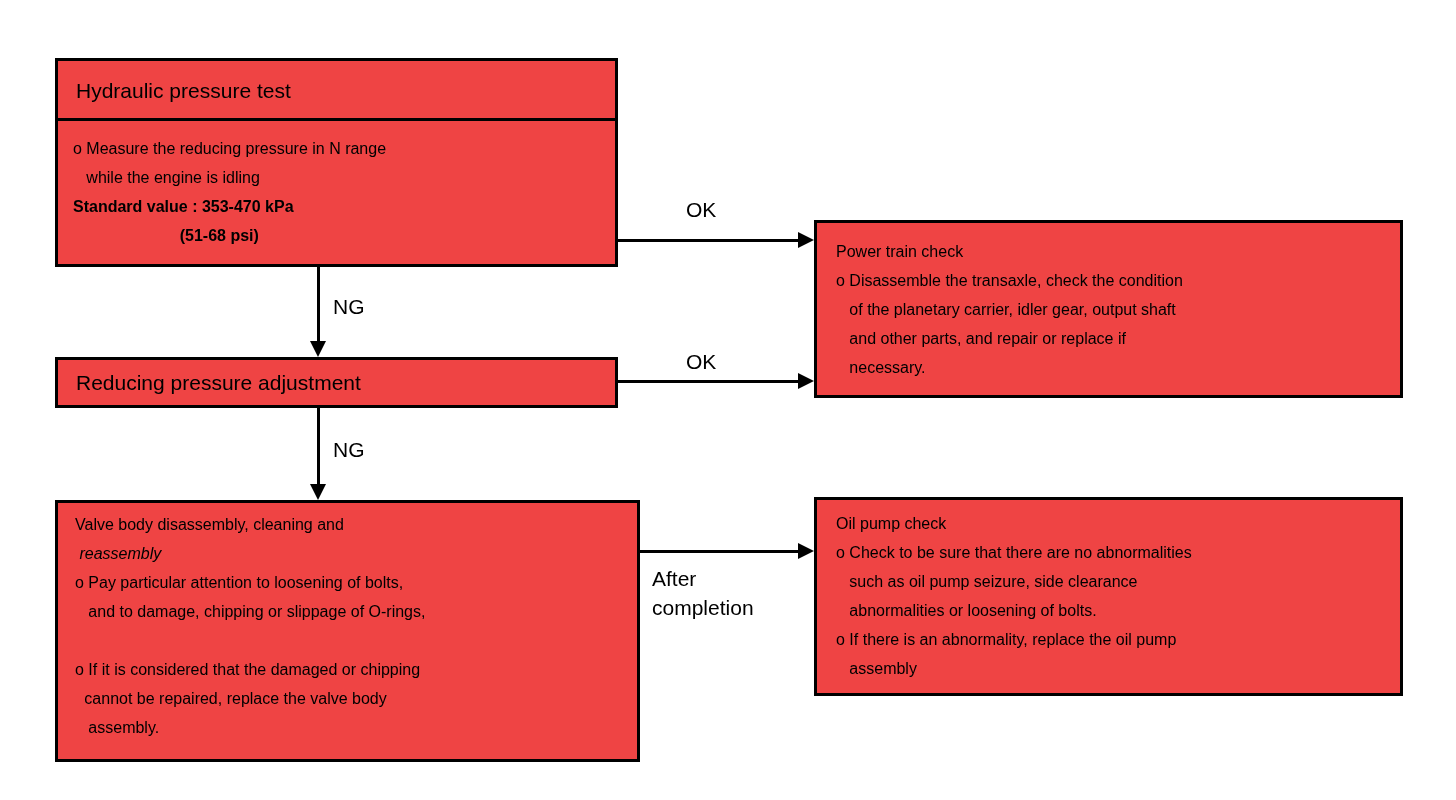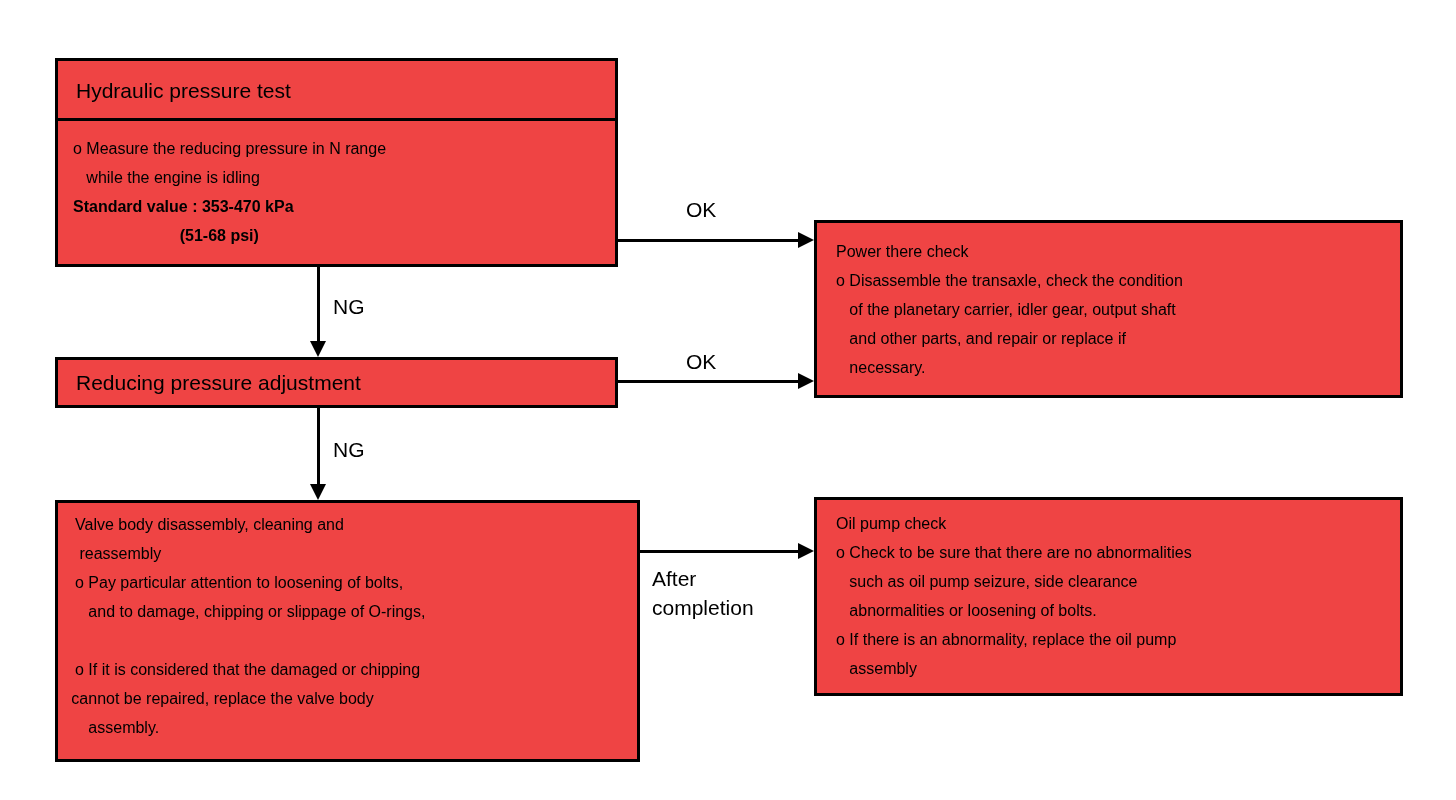--- a/index.html
+++ b/index.html
@@ -92,30 +92,30 @@
     <div class="blk bold" style="left:15px; top:131px;">Standard value : 353-470 kPa</div>
     <div class="blk bold" style="left:15px; top:160px;">                        (51-68 psi)</div>
   </div>
 
   <div class="box" style="left:55px; top:357px; width:563px; height:51px;padding-left:21px;">
     <div class="box-title" style="left:18px; top:10px;">Reducing pressure adjustment</div>
   </div>
 
   <div class="box" style="left:55px; top:500px; width:585px; height:262px;">
     <div class="blk" style="left:17px; top:7px;">Valve body disassembly, cleaning and</div>
-    <div class="blk" style="left:17px; top:36px;"> reassembly</div>
+    <div class="blk" style="left:17px; top:36px;font-style:italic;"> reassembly</div>
     <div class="blk" style="left:17px; top:65px;">o Pay particular attention to loosening of bolts,</div>
     <div class="blk" style="left:17px; top:94px;">   and to damage, chipping or slippage of O-rings,</div>
     <div class="blk" style="left:17px; top:152px;">o If it is considered that the damaged or chipping</div>
-    <div class="blk" style="left:0; top:181px;">   cannot be repaired, replace the valve body</div>
+    <div class="blk" style="left:13px; top:181px;">   cannot be repaired, replace the valve body</div>
     <div class="blk" style="left:17px; top:210px;">   assembly.</div>
   </div>
 
   <div class="box" style="left:814px; top:220px; width:589px; height:178px;">
-    <div class="blk" style="left:19px; top:14px;">Power there check</div>
+    <div class="blk" style="left:19px; top:14px;">Power train check</div>
     <div class="blk" style="left:19px; top:43px;">o Disassemble the transaxle, check the condition</div>
     <div class="blk" style="left:19px; top:72px;">   of the planetary carrier, idler gear, output shaft</div>
     <div class="blk" style="left:19px; top:101px;">   and other parts, and repair or replace if</div>
     <div class="blk" style="left:19px; top:130px;">   necessary.</div>
   </div>
 
   <div class="box" style="left:814px; top:497px; width:589px; height:199px;">
     <div class="blk" style="left:19px; top:9px;">Oil pump check</div>
     <div class="blk" style="left:19px; top:38px;">o Check to be sure that there are no abnormalities</div>
     <div class="blk" style="left:19px; top:67px;">   such as oil pump seizure, side clearance</div>

